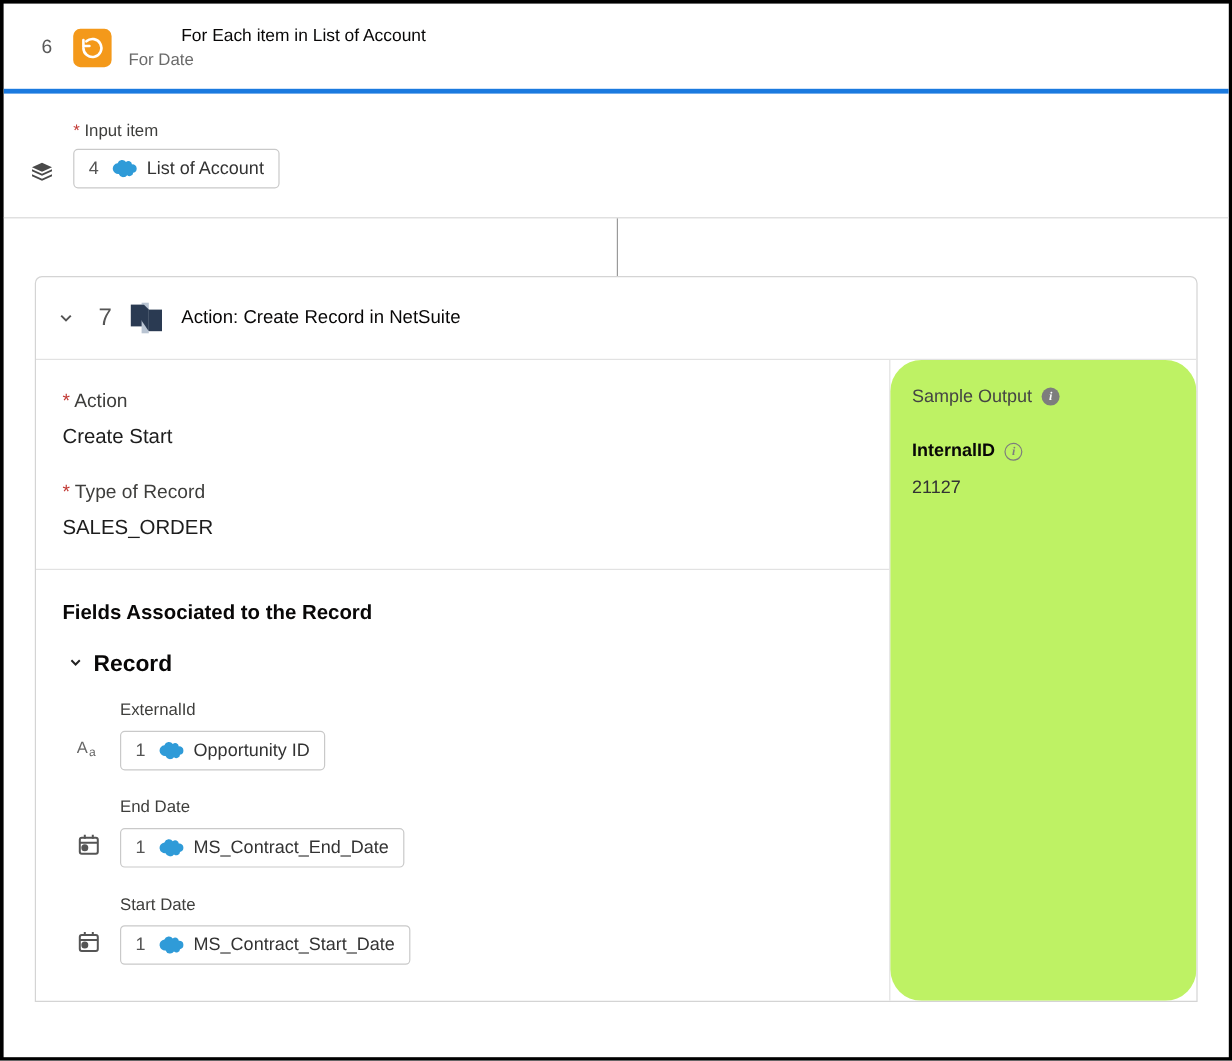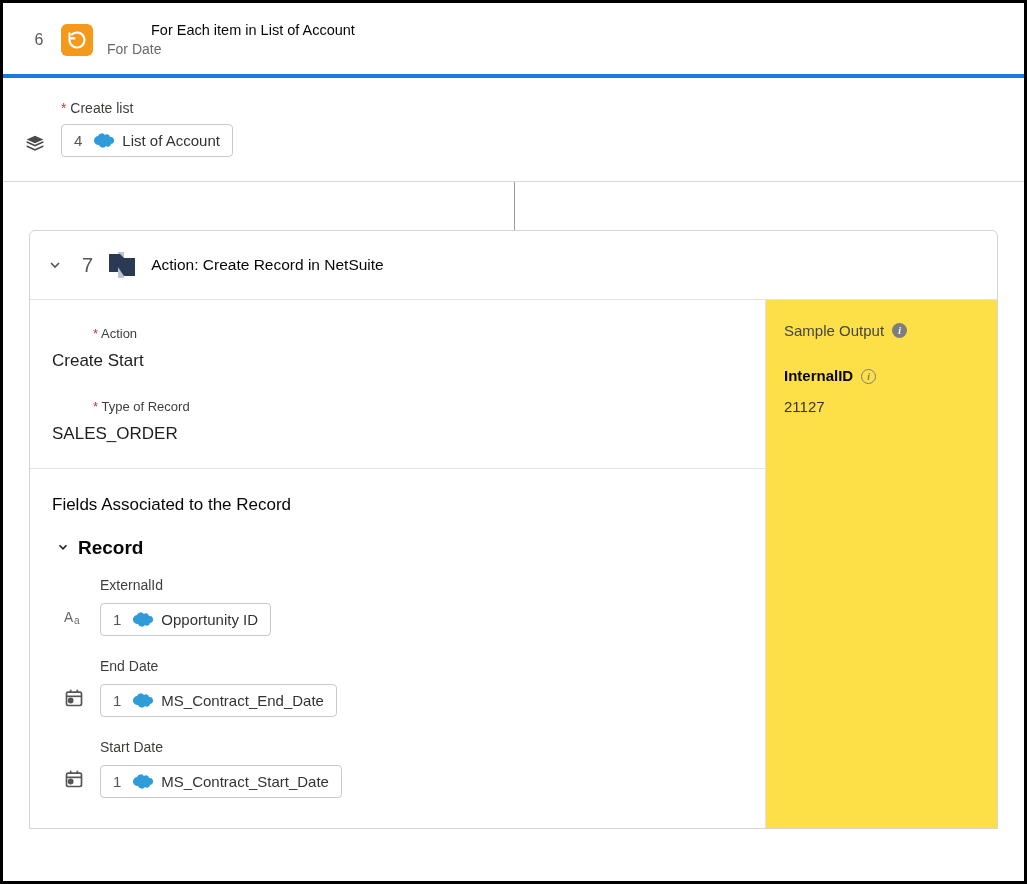--- a/index.html
+++ b/index.html
@@ -80,30 +80,30 @@
   .ns-icon {
     width: 30px; height: 28px;
     display:flex; align-items:center; justify-content:center;
   }
   .card7-titles { display: flex; flex-direction: column; line-height: 1.35; }
   .card7-title { font-weight: 400; font-size: 15.5px; }
   .card7-sub   { color: #6a6a6a; font-size: 14px; }
 
   .card7-body { display: flex; }
   .left-pane { flex: 1; border-right: 1px solid #e2e2e2; }
-  .right-pane { width: 231px; background: #fde047; padding: 22px 18px; }
+  .right-pane { width: 255px; background: #bef264; padding: 22px 18px; border-radius: 26px; }
 
   .section-a { padding: 26px 22px 24px 22px; border-bottom: 1px solid #e2e2e2; }
   .field-block { margin-bottom: 28px; }
   .field-block:last-child { margin-bottom: 0; }
-  .field-label { font-size: 13px; color: #3e3e3c; display:block; margin-bottom: 10px; margin-left: 41px;}
+  .field-label { font-size: 16px; color: #3e3e3c; display:block; margin-bottom: 10px;}
   .field-value { font-size: 17px; color: #1d1d1d; }
 
   .section-b { padding: 26px 22px 8px 22px; }
-  .section-b-title { font-weight: 400; font-size: 17px; margin-bottom: 22px; }
+  .section-b-title { font-weight: 700; font-size: 17px; margin-bottom: 22px; }
 
   .record-header { display: flex; align-items: flex-start; gap: 8px; font-weight: 700; font-size: 19px; margin-bottom: 18px; margin-left: 4px;}
   .sub-fields { padding-left: 48px; }
   .sub-field { margin-bottom: 22px; position: relative; }
   .sub-label { font-size: 14px; color: #3e3e3c; margin-bottom: 10px; display:block;}
   .type-icon {
     position: absolute; left: -36px; top: 30px; color: #666;
   }
 
   .output-title { color: #444; font-size: 15px; display:flex; align-items:center; gap:8px; margin-bottom: 28px;}
@@ -138,21 +138,21 @@
   <div class="bluebar"></div>
 
   <div class="input-area">
     <span class="stack-icon">
       <svg width="20" height="20" viewBox="0 0 24 24" fill="#4a4a4a">
         <path d="M12 2 2 6.5 12 11l10-4.5L12 2zm0 11L2 8.5v2L12 15l10-4.5v-2L12 13zm0 5L2 13.5v2L12 20l10-4.5v-2L12 18z"></path>
       </svg>
     </span>
     <span class="label">
       <span class="req-asterisk">*</span>
-      <span>Create list</span>
+      <span>Input item</span>
     </span>
     <div class="token-box">
       <span class="token-num">4</span>
       <span class="cloud-badge">
         <svg width="22" height="15" viewBox="0 0 22 15">
             <path fill="#2f9bd8" d="M6 3a4 4 0 0 1 7-1 3 3 0 0 1 5 2 3.5 3.5 0 0 1 1 7 3 3 0 0 1-5 2 4 4 0 0 1-7-1A3.5 3.5 0 0 1 6 3z"></path>
           </svg>
       </span>
       <span>List of Account</span>
     </div>

